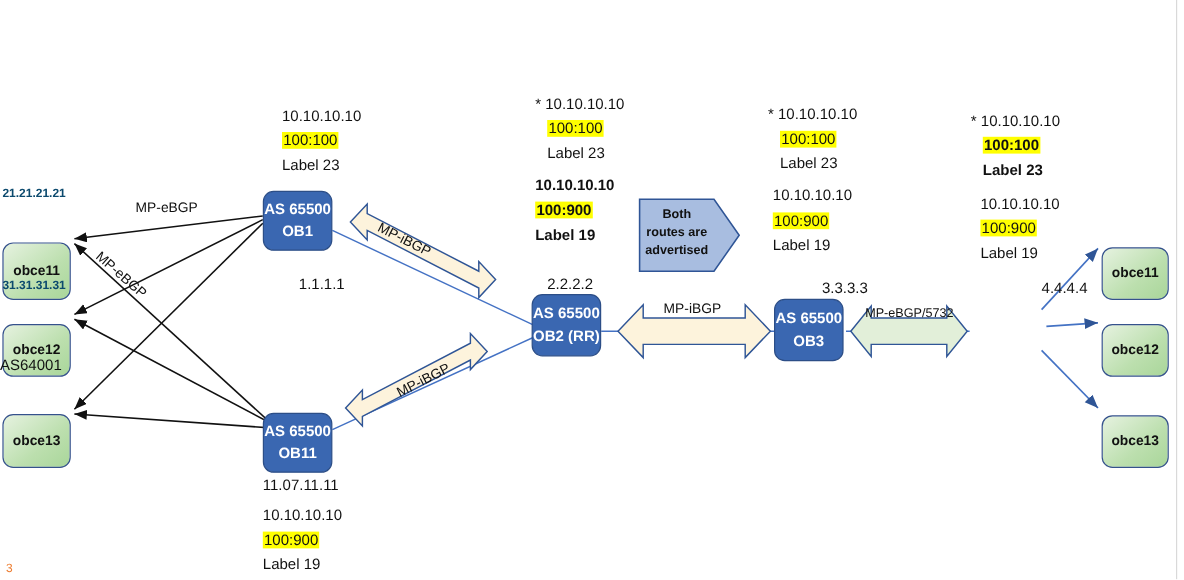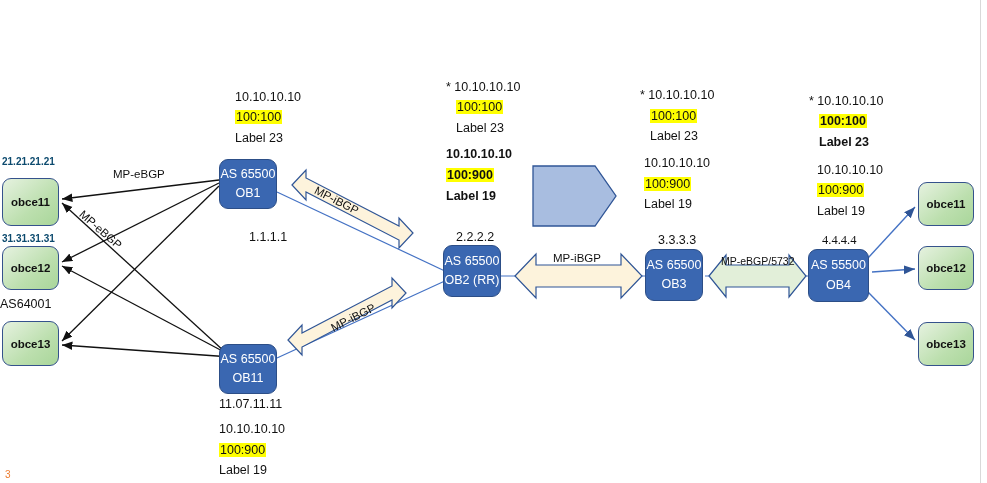--- a/index.html
+++ b/index.html
@@ -2,23 +2,23 @@
 <html><head>
 <meta charset="utf-8">
 <style>
   html,body{margin:0;padding:0;background:#ffffff;}
   body{font-family:"Liberation Sans",sans-serif;}
   #canvas{position:relative;width:987px;height:483px;background:#ffffff;overflow:hidden;}
   #wires{position:absolute;left:0;top:0;width:987px;height:483px;}
   .node{position:absolute;box-sizing:border-box;display:flex;flex-direction:column;
         align-items:center;justify-content:center;border-radius:9px;text-align:center;}
   .node-blue{background:#3a67b1;border:1px solid #2c4e87;color:#ffffff;
-             font-size:12.5px;line-height:1.55;font-weight:400;text-align:center;}
+             font-size:12.5px;line-height:1.55;font-weight:700;text-align:center;}
   .node-green{background:linear-gradient(140deg,#e6f2e0 0%,#bcdfae 60%,#a9d69a 100%);
-              border:1px solid #35528c;color:#111111;font-size:11.5px;font-weight:bold;}
+              border:1px solid #35528c;color:#111111;font-size:11.5px;font-weight:bold;margin-top:24px;}
   .txt{position:absolute;white-space:nowrap;font-size:12.5px;color:#111111;line-height:1.35;}
   .txt.bold{font-weight:bold;}
   .txt.green{color:#0c4a6e;font-weight:bold;font-size:10px;}
   .hl{background:#ffff00;padding:0 1px;}
   .arrowlabel{position:absolute;white-space:nowrap;font-size:11.5px;color:#111111;}
   .rot-nw{transform:rotate(27deg);transform-origin:left top;}
   .rot-sw{transform:rotate(-27deg);transform-origin:left top;}
   .rot-ebgp{transform:rotate(41deg);transform-origin:left top;}
   .slideno{position:absolute;color:#ed7d31;font-size:10px;}
   .edgeline{position:absolute;background:#d9d9d9;}
@@ -140,60 +140,62 @@
     <span class="hl">100:900</span>
   </div>
   <div class="txt bold" style="left:446px;top:188px;">Label 19</div>
 
   <div class="txt" style="left:456px;top:229px;">2.2.2.2</div>
   <div class="node node-blue" style="left:443px;top:245px;width:58px;height:52px;">
     <span>AS 65500</span>
     <span>OB2 (RR)</span>
   </div>
 
+  <div style="position:absolute;left:533px;top:172px;width:62px;text-align:center;
+              font-size:10.5px;font-weight:bold;line-height:1.45;color:#111111;">
+    <div>Both</div>
+    <div>routes are</div>
+    <div>advertised</div>
+  </div>
 
   <div class="arrowlabel" style="left:553px;top:252px;font-size:11.5px;">MP-iBGP</div>
 
   <div class="txt" style="left:640px;top:87px;">* 10.10.10.10</div>
   <div class="txt" style="left:650px;top:108px;">
     <span class="hl">100:100</span>
   </div>
   <div class="txt" style="left:650px;top:128px;">Label 23</div>
 
   <div class="txt" style="left:644px;top:155px;">10.10.10.10</div>
   <div class="txt" style="left:644px;top:176px;">
     <span class="hl">100:900</span>
   </div>
   <div class="txt" style="left:644px;top:196px;">Label 19</div>
 
-  <div class="txt" style="left:658px;top:232px;">3.3.3.3</div>
+  <div class="txt" style="left:685px;top:232px;">3.3.3.3</div>
   <div class="node node-blue" style="left:645px;top:249px;width:58px;height:52px;">
     <span>AS 65500</span>
     <span>OB3</span>
   </div>
 
   <div class="arrowlabel" style="left:721px;top:255px;font-size:10.5px;">MP-eBGP/5732</div>
 
   <div class="txt" style="left:809px;top:93px;">* 10.10.10.10</div>
   <div class="txt bold" style="left:819px;top:113px;">
     <span class="hl">100:100</span>
   </div>
   <div class="txt bold" style="left:819px;top:134px;">Label 23</div>
 
   <div class="txt" style="left:817px;top:162px;">10.10.10.10</div>
   <div class="txt" style="left:817px;top:182px;">
     <span class="hl">100:900</span>
   </div>
   <div class="txt" style="left:817px;top:203px;">Label 19</div>
 
-  <div class="txt" style="left:822px;top:232px;font-family:Liberation Serif, serif;">4.4.4.4</div>
-  <div class="node node-blue" style="left:808px;top:249px;width:61px;height:53px;">
-    <span>AS 55500</span>
-    <span>OB4</span>
-  </div>
+  <div class="txt" style="left:868px;top:232px;">4.4.4.4</div>
 
   <div class="node node-green" style="left:918px;top:182px;width:56px;height:44px;">
     <span>obce11</span>
   </div>
   <div class="node node-green" style="left:918px;top:246px;width:56px;height:44px;">
     <span>obce12</span>
   </div>
   <div class="node node-green" style="left:918px;top:322px;width:56px;height:44px;">
     <span>obce13</span>
   </div>

